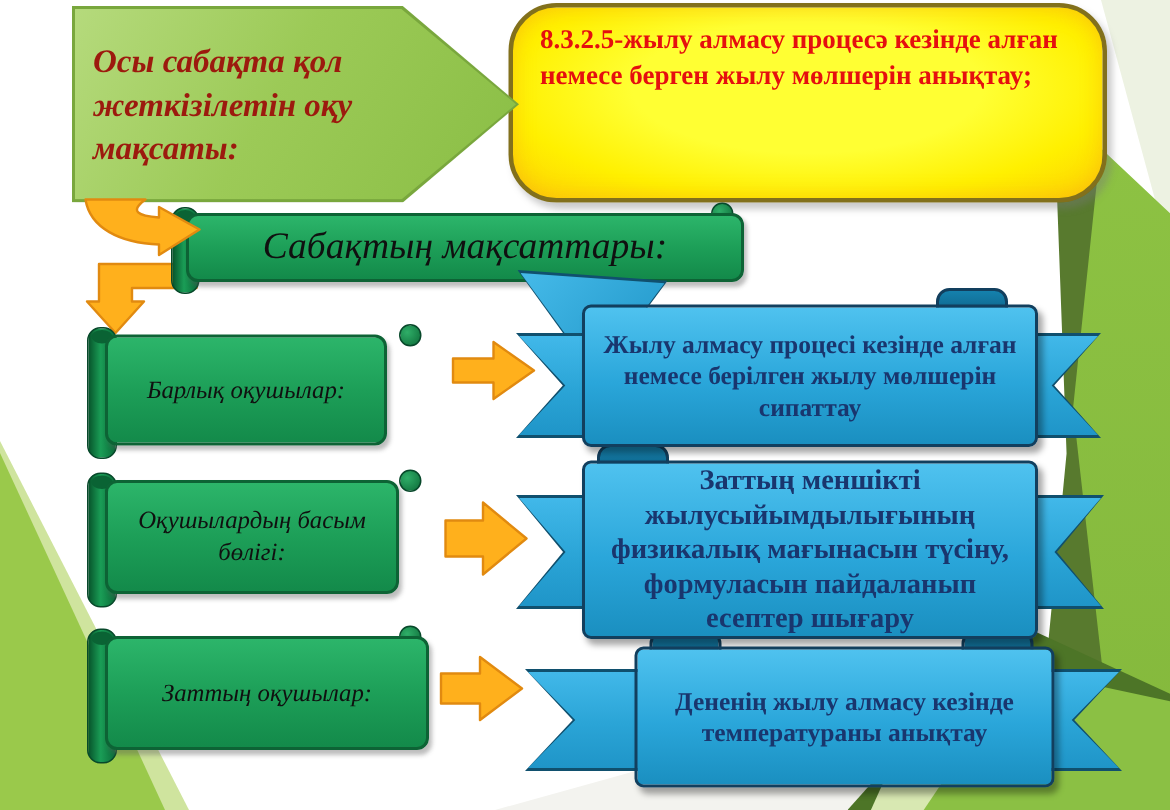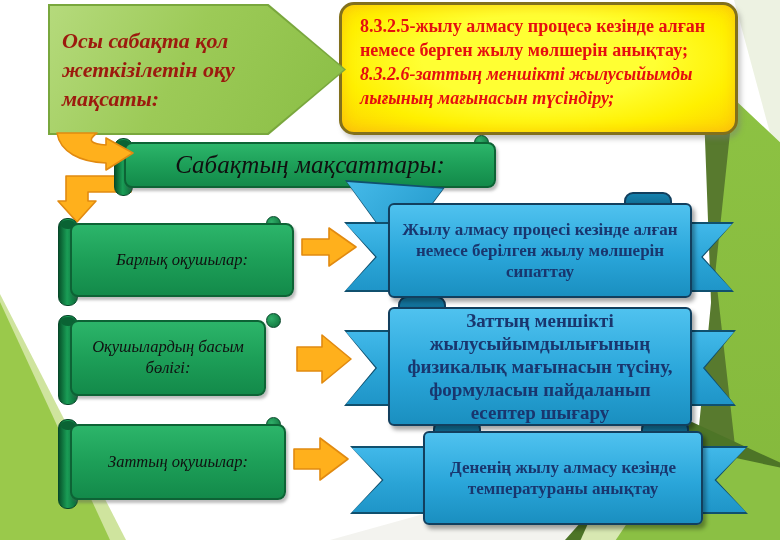--- a/index.html
+++ b/index.html
@@ -42,21 +42,21 @@
   .pent{background:#79a73d;}
   .pent-in{position:absolute;inset:2px;
     background:linear-gradient(120deg,#b5da7c 0%,#9cca57 45%,#8abe45 100%);}
   .pent-txt{left:48px;top:4px;width:228px;height:131px;z-index:3;
     display:flex;align-items:center;justify-content:center;text-align:left;
     font-size:22px;font-weight:bold;font-style:italic;color:#9c1a0e;line-height:1.32;
     padding:0 4px 0 14px;box-sizing:border-box;}
 
   
   .note{left:339px;top:2px;width:399px;height:133px;z-index:2;box-sizing:border-box;
-    border:3px solid #82701c;border-radius:15px;
+    border:3px solid #82701c;border-radius:32px;
     background:radial-gradient(ellipse at 50% 42%,#ffff33 42%,#fff000 72%,#fdcf05 100%);
     box-shadow:3px 4px 5px rgba(120,120,120,.4),inset 0 0 14px rgba(244,150,25,.4);
     padding:10px 14px 8px 18px;color:#e50f0f;font-weight:bold;font-size:18px;line-height:1.33;}
   .note .it{font-style:italic;}
 
   
   .roll{position:absolute;background:linear-gradient(90deg,#07542b 0%,#1a9d56 45%,#0b6b39 100%);
     border:1px solid #07482a;border-radius:9px;}
   .roll::before{content:"";position:absolute;top:1px;left:2px;right:2px;height:9px;
     border-radius:50%;background:#0a6334;}
@@ -104,38 +104,37 @@
   <div class="abs bg-br-pale"></div>
   <div class="abs bg-bl-light"></div>
   <div class="abs bg-bl-green"></div>
 
   <svg class="abs svg-under" viewBox="0 0 780 540">
     <path class="o-arrow" d="M131 176 L66 176 L66 201 L58 201 L77 222 L96 201 L88 201 L88 192 L131 192 Z"></path>
   </svg>
 
   <div class="abs note">
     <div>8.3.2.5-жылу алмасу процесә кезінде алған немесе берген жылу мөлшерін анықтау;</div>
-    <div class="it">8.3.2.6-заттың меншікті жылусыйымды лығының мағынасын түсіндіру;</div>
   </div>
 
   <div class="abs pent">
       <div class="pent-in"></div>
     </div>
   <div class="abs pent-txt">Осы сабақта қол жеткізілетін оқу мақсаты:</div>
 
   <div>
     <div class="abs roll" style="left:114px;top:138px;width:17px;height:56px;z-index:2;"></div>
     <div class="abs knob" style="left:474px;top:135px;z-index:2;"></div>
     <div class="abs gpanel banner-txt" style="left:124px;top:142px;width:372px;height:46px;z-index:2;">Сабақтың мақсаттары:</div>
   </div>
 
   <div>
     <div class="abs roll" style="left:58px;top:218px;width:18px;height:86px;z-index:2;"></div>
     <div class="abs knob" style="left:266px;top:216px;z-index:2;"></div>
-    <div class="abs gpanel scroll-txt" style="left:70px;top:223px;width:224px;height:74px;z-index:2;">Барлық  оқушылар:</div>
+    <div class="abs gpanel scroll-txt" style="left:70px;top:223px;width:188px;height:74px;z-index:2;">Барлық  оқушылар:</div>
   </div>
 
   <div>
     <div class="abs roll" style="left:58px;top:315px;width:18px;height:88px;z-index:2;"></div>
     <div class="abs knob" style="left:266px;top:313px;z-index:2;"></div>
     <div class="abs gpanel scroll-txt" style="left:70px;top:320px;width:196px;height:76px;z-index:2;">Оқушылардың басым бөлігі:</div>
   </div>
 
   <div>
     <div class="abs roll" style="left:58px;top:419px;width:18px;height:88px;z-index:2;"></div>

